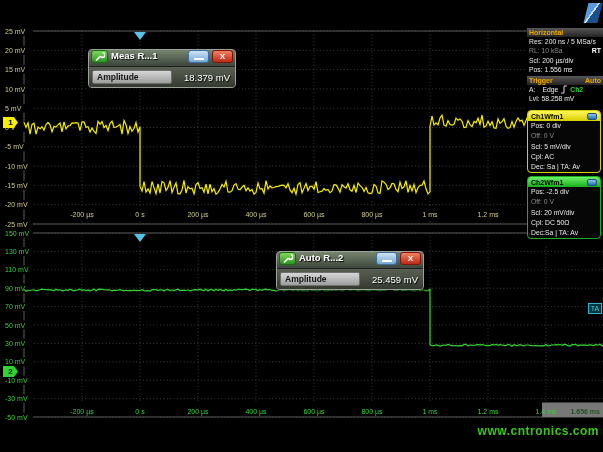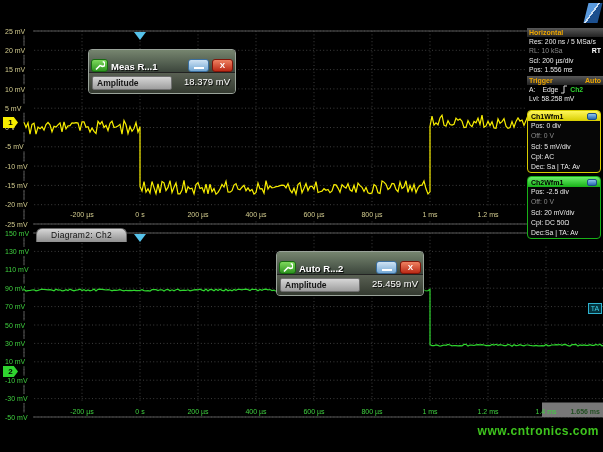--- a/index.html
+++ b/index.html
@@ -14,31 +14,31 @@
   .tab1{left:44px;top:30px}.tab2{left:36px;top:228px}
   .tri{position:absolute;width:0;height:0;border-left:6px solid transparent;
     border-right:6px solid transparent;border-top:8px solid #55c2ea}
   .ch-tag{position:absolute;left:3px;width:15px;height:11px;
     clip-path:polygon(0 0,72% 0,100% 50%,72% 100%,0 100%);
     color:#000;font-size:8px;font-weight:bold;text-align:center;line-height:11px}
   .ta-tag{position:absolute;left:588px;top:303px;width:14px;height:11px;background:#04333d;
     border:1px solid #2fb3cf;color:#3fd0ea;font-size:7px;line-height:9px;text-align:center}
   .popup{position:absolute;width:148px;border:1px solid #9aa39a;border-radius:4px;background:#39413a;
     box-shadow:1px 2px 5px rgba(0,0,0,.7)}
-  .p-head{display:flex;align-items:flex-end;gap:3px;height:23px;padding:0 2px;
+  .p-head{display:flex;align-items:flex-start;gap:3px;height:17px;padding:0 2px;
     background:linear-gradient(#76856f,#3c463c);border-radius:3px 3px 0 0;border-bottom:1px solid #222}
   .wrench{width:17px;height:13px;border-radius:3px;background:linear-gradient(#7ed95c,#2e9420);
     border:1px solid #176b10;display:flex;align-items:center;justify-content:center}
   .p-title{flex:1;color:#fff;font-size:9.5px;font-weight:bold;text-shadow:1px 1px 1px #000}
   .btn-min{width:21px;height:13px;border-radius:3px;background:linear-gradient(#cfe3f4,#74a8d4);
     border:1px solid #3a6e9e;position:relative}
   .btn-min i{position:absolute;left:5px;bottom:2px;width:10px;height:2px;background:#fff;display:block}
   .btn-close{width:21px;height:13px;border-radius:3px;background:linear-gradient(#ef8262,#bb2a16);
     border:1px solid #801409;color:#fff;font-size:8px;font-weight:bold;text-align:center;line-height:12px}
-  .p-body{display:flex;gap:4px;padding:3px;background:linear-gradient(#596053,#343a30);
+  .p-body{display:flex;align-items:center;gap:4px;padding:3px;background:linear-gradient(#596053,#343a30);
     border-radius:0 0 3px 3px}
   .p-field{width:80px;height:14px;line-height:13px;padding-left:4px;font-size:8.5px;font-weight:bold;
     color:#151515;background:linear-gradient(#d6d6d6,#9e9e9e);border:1px solid #6f6f6f;border-radius:2px}
   .p-value{flex:1;text-align:right;color:#fff;font-size:9.5px;font-weight:normal;padding-right:2px;
     text-shadow:1px 1px 1px #000}
   .side-sec{position:absolute;left:527px;width:76px}
   .s-head{height:9px;display:flex;justify-content:space-between;align-items:center;padding:0 2px;
     background:linear-gradient(#585858,#232323);color:#f0a800;font-size:7px;font-weight:bold}
   .auto{color:#f0a800}
   .srow{font-size:6.8px;line-height:9.3px;color:#ececec;padding-left:2px;white-space:nowrap;
@@ -186,21 +186,20 @@
         <rect x="3" y="394.1" width="30" height="9" fill="#000"></rect>
         <text x="5" y="401.20000000000005" fill="#3fcf3f">-30 mV</text>
         <rect x="3" y="412.5" width="30" height="9" fill="#000"></rect>
         <text x="5" y="419.6" fill="#3fcf3f">-50 mV</text>
       </g>
       <polyline points="24.0,289.4 26.0,291.0 28.0,290.6 30.0,290.5 32.0,290.0 34.0,289.8 36.0,290.9 38.0,290.4 40.0,289.8 42.0,289.2 44.0,289.5 46.0,289.6 48.0,289.8 50.0,289.7 52.0,290.2 54.0,290.8 56.0,289.3 58.0,290.1 60.0,289.8 62.0,290.8 64.0,290.7 66.0,289.7 68.0,290.6 70.0,289.1 72.0,290.1 74.0,290.9 76.0,290.1 78.0,289.8 80.0,289.1 82.0,290.6 84.0,289.7 86.0,290.9 88.0,289.9 90.0,290.8 92.0,290.2 94.0,289.1 96.0,291.0 98.0,289.3 100.0,289.1 102.0,289.4 104.0,289.7 106.0,290.0 108.0,289.7 110.0,290.0 112.0,290.9 114.0,290.1 116.0,290.4 118.0,290.2 120.0,289.7 122.0,290.4 124.0,290.9 126.0,290.3 128.0,290.6 130.0,290.3 132.0,290.7 134.0,290.1 136.0,290.6 138.0,290.7 140.0,290.5 142.0,289.7 144.0,290.6 146.0,290.8 148.0,290.6 150.0,291.0 152.0,289.7 154.0,289.7 156.0,289.7 158.0,290.6 160.0,289.8 162.0,289.8 164.0,291.0 166.0,289.7 168.0,289.4 170.0,290.7 172.0,289.8 174.0,290.8 176.0,289.7 178.0,289.2 180.0,290.6 182.0,290.3 184.0,290.2 186.0,290.5 188.0,289.8 190.0,290.8 192.0,290.3 194.0,289.9 196.0,289.6 198.0,289.8 200.0,289.1 202.0,290.1 204.0,290.8 206.0,289.1 208.0,290.9 210.0,289.4 212.0,289.6 214.0,290.7 216.0,289.3 218.0,290.5 220.0,289.3 222.0,290.4 224.0,290.8 226.0,289.2 228.0,290.8 230.0,290.0 232.0,290.9 234.0,289.4 236.0,290.3 238.0,289.3 240.0,289.4 242.0,289.9 244.0,289.3 246.0,289.2 248.0,289.6 250.0,290.6 252.0,289.1 254.0,289.5 256.0,289.4 258.0,290.7 260.0,289.5 262.0,290.4 264.0,289.3 266.0,289.1 268.0,289.8 270.0,289.5 272.0,290.5 274.0,290.1 276.0,291.0 278.0,290.6 280.0,289.4 282.0,289.5 284.0,291.0 286.0,290.2 288.0,289.9 290.0,289.5 292.0,290.6 294.0,290.4 296.0,289.4 298.0,290.9 300.0,289.4 302.0,290.8 304.0,290.3 306.0,290.9 308.0,290.9 310.0,289.2 312.0,290.5 314.0,289.9 316.0,291.0 318.0,290.8 320.0,290.4 322.0,289.2 324.0,290.6 326.0,290.8 328.0,290.6 330.0,289.9 332.0,290.3 334.0,289.6 336.0,290.4 338.0,290.0 340.0,289.6 342.0,290.9 344.0,290.3 346.0,289.3 348.0,289.5 350.0,290.4 352.0,289.8 354.0,289.8 356.0,289.9 358.0,290.8 360.0,290.3 362.0,289.7 364.0,290.0 366.0,290.2 368.0,290.8 370.0,290.3 372.0,289.9 374.0,289.7 376.0,290.2 378.0,290.4 380.0,290.9 382.0,290.4 384.0,290.2 386.0,290.2 388.0,289.1 390.0,289.5 392.0,289.3 394.0,290.5 396.0,290.4 398.0,290.3 400.0,289.1 402.0,290.7 404.0,290.4 406.0,290.3 408.0,289.6 410.0,290.0 412.0,290.3 414.0,291.0 416.0,290.5 418.0,289.5 420.0,290.7 422.0,289.6 424.0,290.0 426.0,290.8 428.0,290.6 430.0,289.4 430.0,344.6 432.0,345.7 434.0,345.7 436.0,344.9 438.0,345.4 440.0,346.2 442.0,345.6 444.0,345.0 446.0,345.3 448.0,344.4 450.0,345.0 452.0,345.8 454.0,345.5 456.0,345.7 458.0,345.9 460.0,345.7 462.0,345.9 464.0,344.4 466.0,344.4 468.0,346.1 470.0,345.0 472.0,345.2 474.0,345.5 476.0,344.9 478.0,344.7 480.0,344.9 482.0,344.6 484.0,345.0 486.0,345.6 488.0,345.3 490.0,345.7 492.0,344.4 494.0,345.0 496.0,344.3 498.0,345.4 500.0,344.6 502.0,345.0 504.0,345.6 506.0,345.7 508.0,344.4 510.0,345.0 512.0,346.2 514.0,344.7 516.0,345.6 518.0,345.4 520.0,344.6 522.0,345.3 524.0,345.8 526.0,345.0 528.0,345.0 530.0,345.4 532.0,345.7 534.0,345.8 536.0,345.4 538.0,345.8 540.0,345.9 542.0,345.7 544.0,345.9 546.0,344.4 548.0,345.8 550.0,345.7 552.0,344.8 554.0,345.0 556.0,344.7 558.0,344.9 560.0,344.5 562.0,345.3 564.0,344.4 566.0,344.6 568.0,345.7 570.0,346.1 572.0,344.7 574.0,344.6 576.0,344.3 578.0,346.1 580.0,344.8 582.0,345.3 584.0,344.9 586.0,345.3 588.0,345.3 590.0,344.6 592.0,345.3 594.0,345.3 596.0,344.4 598.0,345.2 600.0,344.3 602.0,345.8 604.0,345.4" fill="none" stroke="#2fd42f" stroke-width="1.2"></polyline>
     </svg>
 
   <div class="side-mask"></div>
 
-  <div class="tab tab2">Diagram2: Ch2</div>
 
   <div class="tri" style="left:134px;top:32px"></div>
   <div class="tri" style="left:134px;top:234px"></div>
 
   <div class="ch-tag" style="top:117px;background:#f8ee00">1</div>
   <div class="ch-tag" style="top:366px;background:#2fd42f">2</div>
 
   <div class="ta-tag">TA</div>
 
   <div class="popup" style="left:88px;top:49px">

